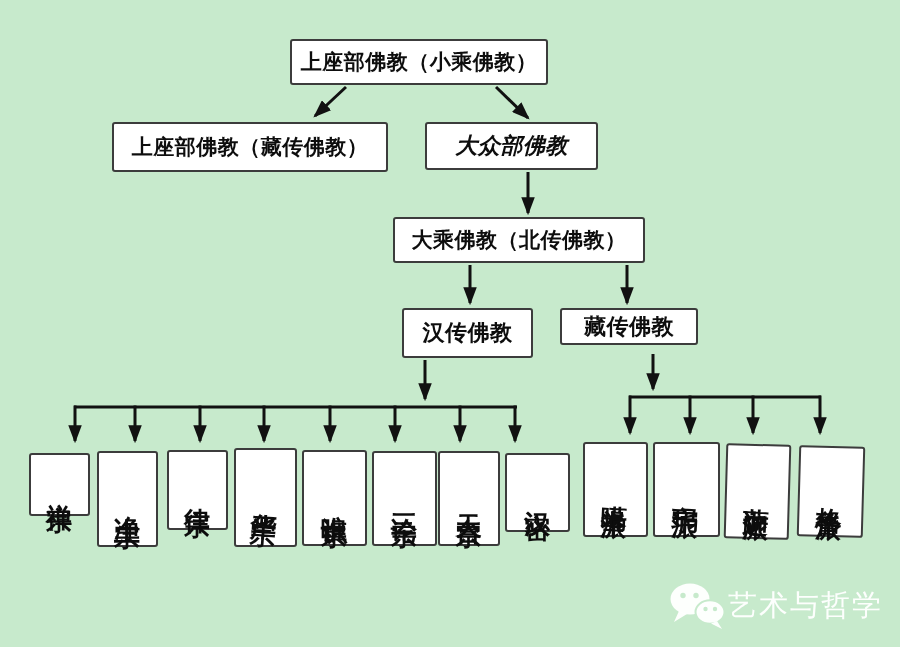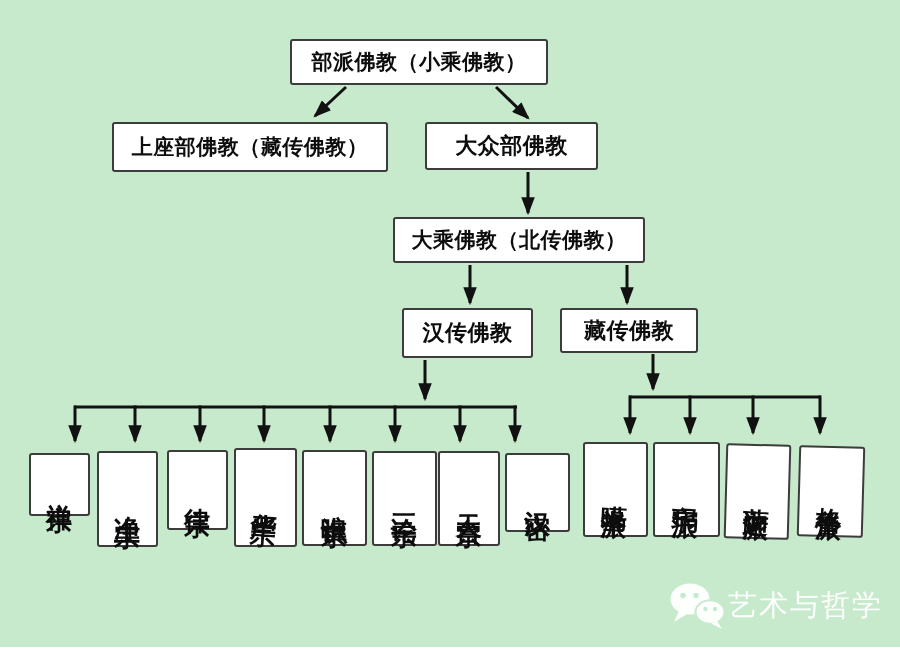--- a/index.html
+++ b/index.html
@@ -32,26 +32,26 @@
     font-size:26px;
     letter-spacing:3px;
     line-height:1;
   }
   
   .n-bupai      {left:290px;top:39px;width:258px;height:46px;}
   .n-bupai span {font-size:21px;}
   .n-shangzuobu      {left:112px;top:122px;width:276px;height:50px;}
   .n-shangzuobu span {font-size:21px;}
   .n-dazhongbu      {left:425px;top:122px;width:173px;height:48px;}
-  .n-dazhongbu span {font-size:22px;}
+  .n-dazhongbu span {font-size:22px;font-style:italic;}
   .n-dacheng      {left:393px;top:217px;width:252px;height:46px;}
   .n-dacheng span {font-size:21px;}
   .n-hanchuan      {left:402px;top:308px;width:131px;height:50px;}
   .n-hanchuan span {font-size:22px;}
-  .n-zangchuan      {left:560px;top:308px;width:138px;height:45px;}
+  .n-zangchuan      {left:560px;top:308px;width:138px;height:37px;}
   .n-zangchuan span {font-size:22px;}
   .n-chanzong   {left:29px; top:453px;width:61px;height:63px;}
   .n-jingtuzong {left:97px; top:451px;width:61px;height:96px;}
   .n-lvzong     {left:167px;top:450px;width:61px;height:80px;}
   .n-huayanzong {left:234px;top:448px;width:63px;height:99px;}
   .n-huayanzong span{transform:rotate(4deg);}
   .n-weishizong {left:302px;top:450px;width:65px;height:96px;}
   .n-sanlunzong {left:372px;top:451px;width:65px;height:95px;}
   .n-tiantaizong{left:438px;top:451px;width:62px;height:95px;}
   .n-hanmi      {left:505px;top:453px;width:65px;height:79px;}
@@ -113,21 +113,21 @@
       <line x1="653" y1="354" x2="653" y2="389" marker-end="url(#ah)"></line>
       <line x1="629" y1="397" x2="821" y2="397"></line>
       <line x1="630" y1="395.5" x2="630" y2="433" marker-end="url(#ah)"></line>
       <line x1="690" y1="395.5" x2="690" y2="433" marker-end="url(#ah)"></line>
       <line x1="753" y1="395.5" x2="753" y2="433" marker-end="url(#ah)"></line>
       <line x1="820" y1="395.5" x2="820" y2="433" marker-end="url(#ah)"></line>
     </g>
   </svg>
 
   <div class="node h n-bupai">
-    <span>部派佛教（小乘佛教）</span>
+    <span>上座部佛教（小乘佛教）</span>
   </div>
   <div class="node h n-shangzuobu">
     <span>上座部佛教（藏传佛教）</span>
   </div>
   <div class="node h n-dazhongbu">
     <span>大众部佛教</span>
   </div>
   <div class="node h n-dacheng">
     <span>大乘佛教（北传佛教）</span>
   </div>

